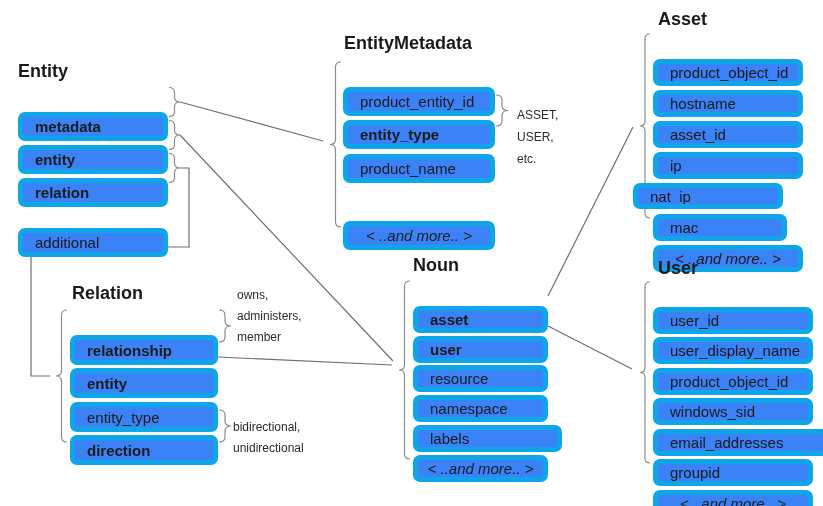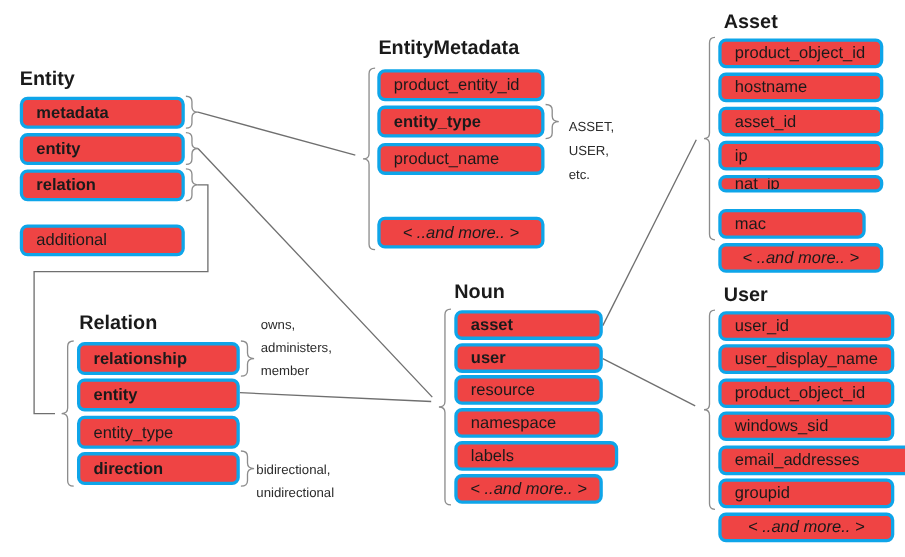--- a/index.html
+++ b/index.html
@@ -4,23 +4,23 @@
 <style>
   html,body{margin:0;padding:0;background:#ffffff;}
   #canvas{
     position:relative;width:823px;height:506px;background:#ffffff;overflow:hidden;
     font-family:"Liberation Sans","DejaVu Sans",sans-serif;color:#1a1a1a;
   }
   .tbl-title{
     position:absolute;font-size:18px;font-weight:bold;line-height:20px;white-space:nowrap;
   }
   .fbox{
-    position:absolute;box-sizing:border-box;background:#ef4444;border:3px solid #0ea5e9;
+    position:absolute;box-sizing:border-box;background:#3b82f6;border:5px solid #0ea5e9;
     border-radius:7px;font-size:15px;line-height:1;display:flex;align-items:center;
-    padding-left:12px;white-space:nowrap;overflow:hidden;
+    padding-left:12px;white-space:nowrap;overflow:hidden;margin-top:24px;
   }
   .fbox.b{font-weight:bold;}
   .fbox.more{font-style:italic;justify-content:center;padding-left:0;}
   .annot{
     position:absolute;font-size:12px;line-height:21px;white-space:pre-line;color:#2b2b2b;
   }
   .annot.lh22{line-height:22px;}
   #overlay{position:absolute;left:0;top:0;pointer-events:none;}
   #overlay path, #overlay polyline{fill:none;}
   .conn{stroke:#6f6f6f;stroke-width:1.2;}
@@ -84,21 +84,21 @@
   <div class="fbox" style="left:413px;top:341px;width:135px;height:27px">resource</div>
   <div class="fbox" style="left:413px;top:371px;width:135px;height:27px">namespace</div>
   <div class="fbox" style="left:413px;top:401px;width:149px;height:27px">labels</div>
   <div class="fbox more" style="left:413px;top:431px;width:135px;height:27px">&lt; ..and more.. &gt;</div>
 
   <div class="tbl-title" style="left:658px;top:9px">Asset</div>
   <div class="fbox" style="left:653px;top:35px;width:150px;height:27px">product_object_id</div>
   <div class="fbox" style="left:653px;top:66px;width:150px;height:27px">hostname</div>
   <div class="fbox" style="left:653px;top:97px;width:150px;height:27px">asset_id</div>
   <div class="fbox" style="left:653px;top:128px;width:150px;height:27px">ip</div>
-  <div class="fbox" style="left:653px;top:159px;width:150px;height:16px">nat_ip</div>
+  <div class="fbox" style="left:633px;top:159px;width:150px;height:26px">nat_ip</div>
   <div class="fbox" style="left:653px;top:190px;width:134px;height:27px">mac</div>
   <div class="fbox more" style="left:653px;top:221px;width:150px;height:27px">&lt; ..and more.. &gt;</div>
 
   <div class="tbl-title" style="left:658px;top:258px">User</div>
   <div class="fbox" style="left:653px;top:283px;width:160px;height:27px">user_id</div>
   <div class="fbox" style="left:653px;top:313px;width:160px;height:27px">user_display_name</div>
   <div class="fbox" style="left:653px;top:344px;width:160px;height:27px">product_object_id</div>
   <div class="fbox" style="left:653px;top:374px;width:160px;height:27px">windows_sid</div>
   <div class="fbox" style="left:653px;top:405px;width:181px;height:27px">email_addresses</div>
   <div class="fbox" style="left:653px;top:435px;width:160px;height:27px">groupid</div>

